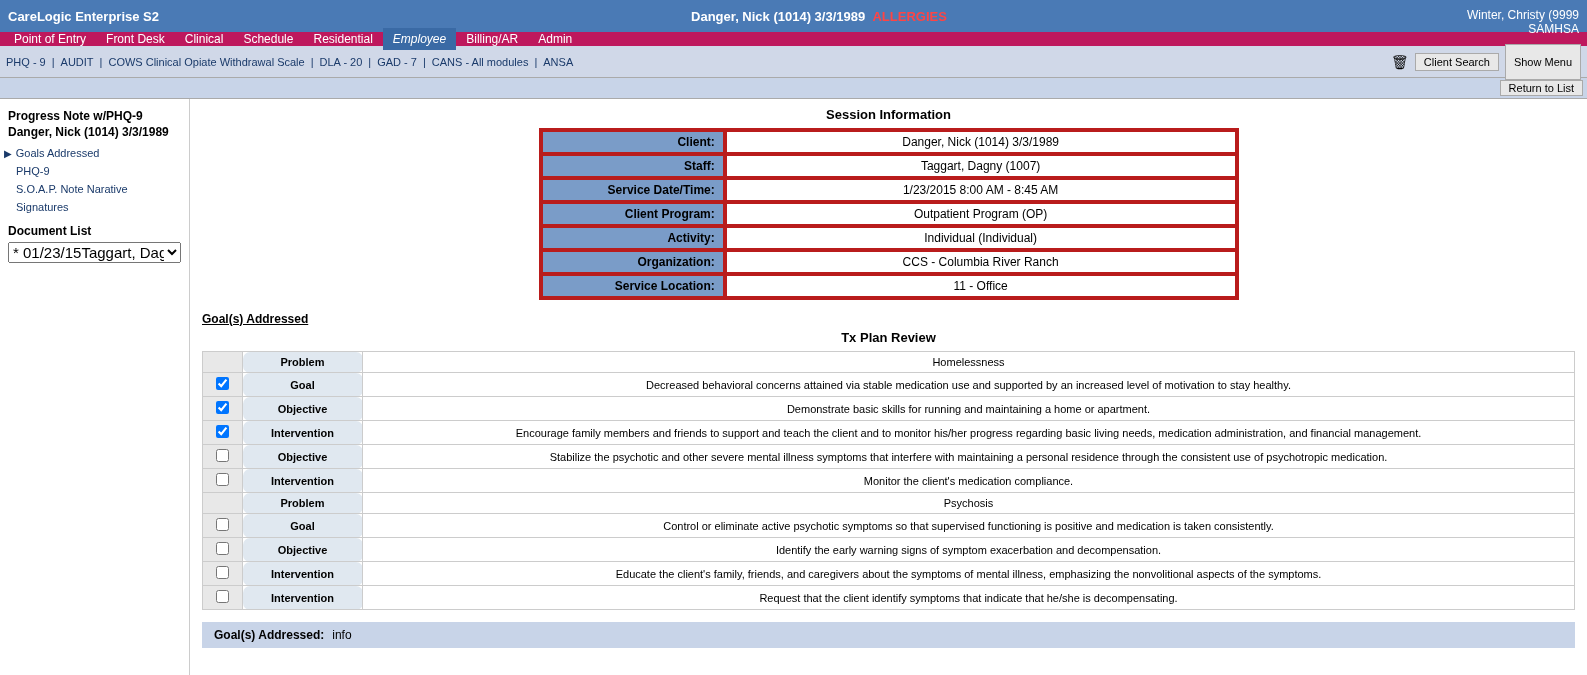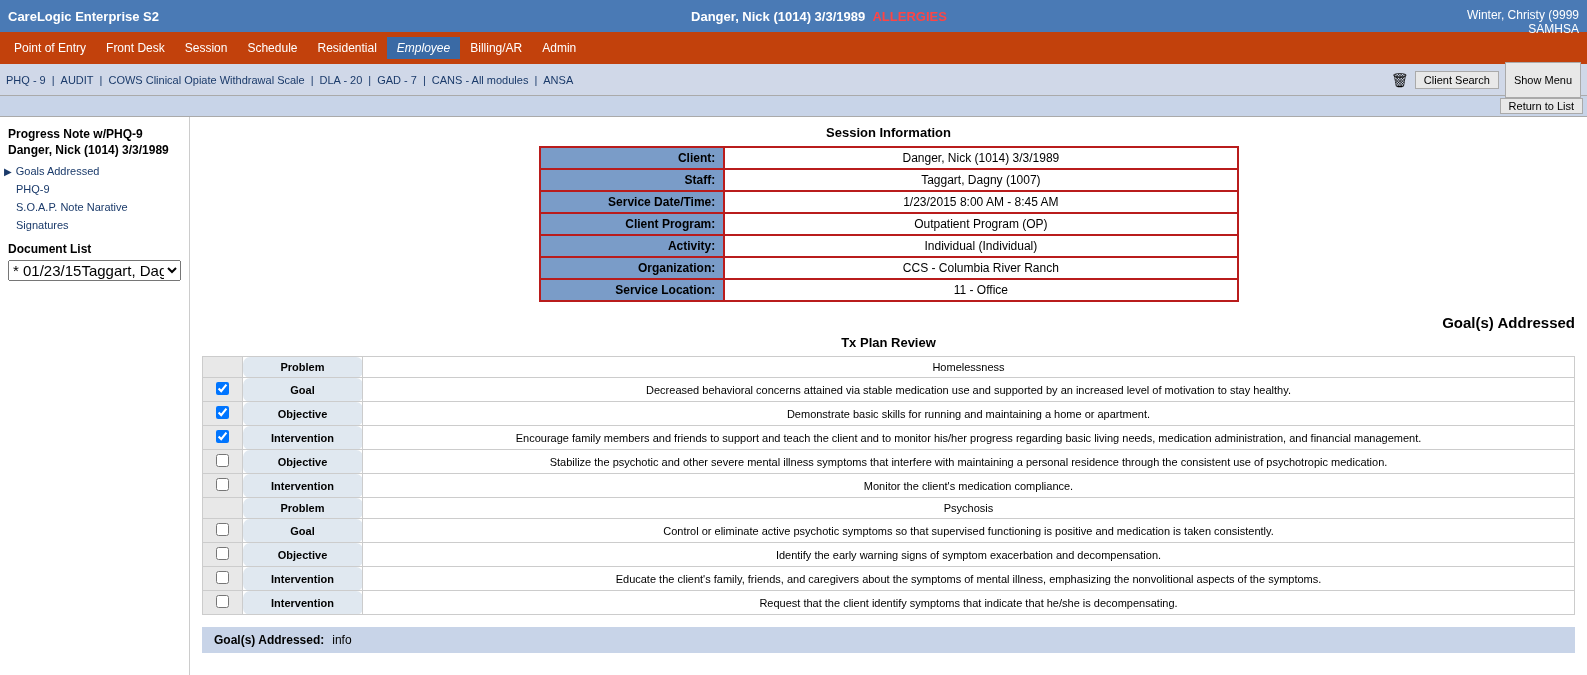--- a/index.html
+++ b/index.html
@@ -15,25 +15,25 @@
       padding: 16px 8px;
       height: 28px;
     }
     #top-header .app-title { font-weight: bold; font-size: 13px; }
     #top-header .patient-info { font-size: 13px; font-weight: bold; margin-left: 12px; }
     #top-header .patient-info .allergies { color: #ff4444; font-weight: bold; }
     #top-header .user-info { text-align: right; font-size: 12px; margin-top: 12px; }
 
     
     #nav-bar {
-      background: #c2410c;
+      background: #be185d;
       display: flex;
       align-items: center;
       padding: 0 4px;
-      height: 32px;
+      height: 14px;
     }
     .nav-item {
       color: white;
       padding: 4px 10px;
       cursor: pointer;
       font-size: 12px;
       white-space: nowrap;
     }
     .nav-item.active { background: #3a6aa5; font-style: italic; }
 
@@ -140,41 +140,42 @@
       margin-bottom: 6px;
     }
     #session-table {
       width: 700px;
       margin: 0 auto 12px auto;
       border-collapse: collapse;
     }
     #session-table td {
       padding: 3px 8px;
       font-size: 12px;
-      border: 2px solid #b91c1c;
+      border: 4px solid #b91c1c;
     }
     #session-table td:first-child {
       background: #7a9cc8;
       color: #000;
       font-weight: bold;
       text-align: right;
       width: 180px;
     }
     #session-table td:last-child {
       background: #fff;
       text-align: center;
       width: 500px;
     }
 
     
     #goals-title {
-      text-align: right;
-      font-weight: bold;
-      font-size: 15px;
+      text-align: left;
+      font-weight: bold;
+      font-size: 12px;
       margin-bottom: 4px;
+      text-decoration: underline;
     }
     #tx-plan-title {
       text-align: center;
       font-weight: bold;
       font-size: 13px;
       margin-bottom: 6px;
     }
 
     
     #tx-table {
@@ -234,21 +235,21 @@
   </span>
   <span class="user-info">
     <span>Winter, Christy (9999</span><br>
     <span>SAMHSA</span>
   </span>
 </div>
 
 <div id="nav-bar">
   <span class="nav-item">Point of Entry</span>
   <span class="nav-item">Front Desk</span>
-  <span class="nav-item">Session</span>
+  <span class="nav-item">Clinical</span>
   <span class="nav-item">Schedule</span>
   <span class="nav-item">Residential</span>
   <span class="nav-item active">Employee</span>
   <span class="nav-item">Billing/AR</span>
   <span class="nav-item">Admin</span>
 </div>
 
 <div id="secondary-bar">
   <div class="links">
     <span>PHQ - 9</span>

